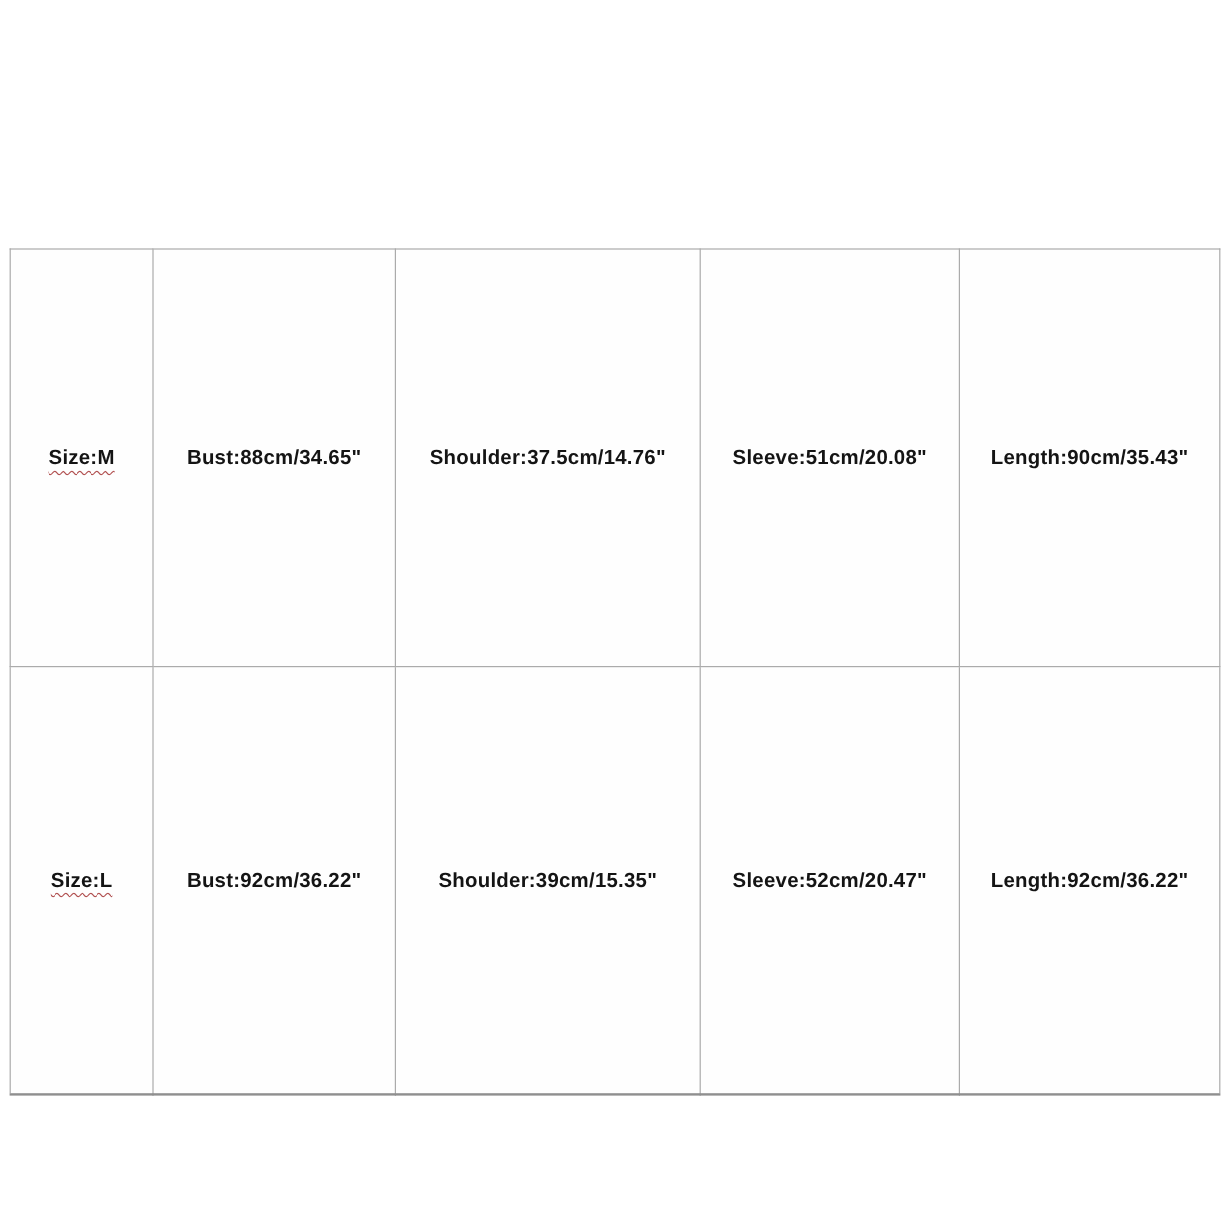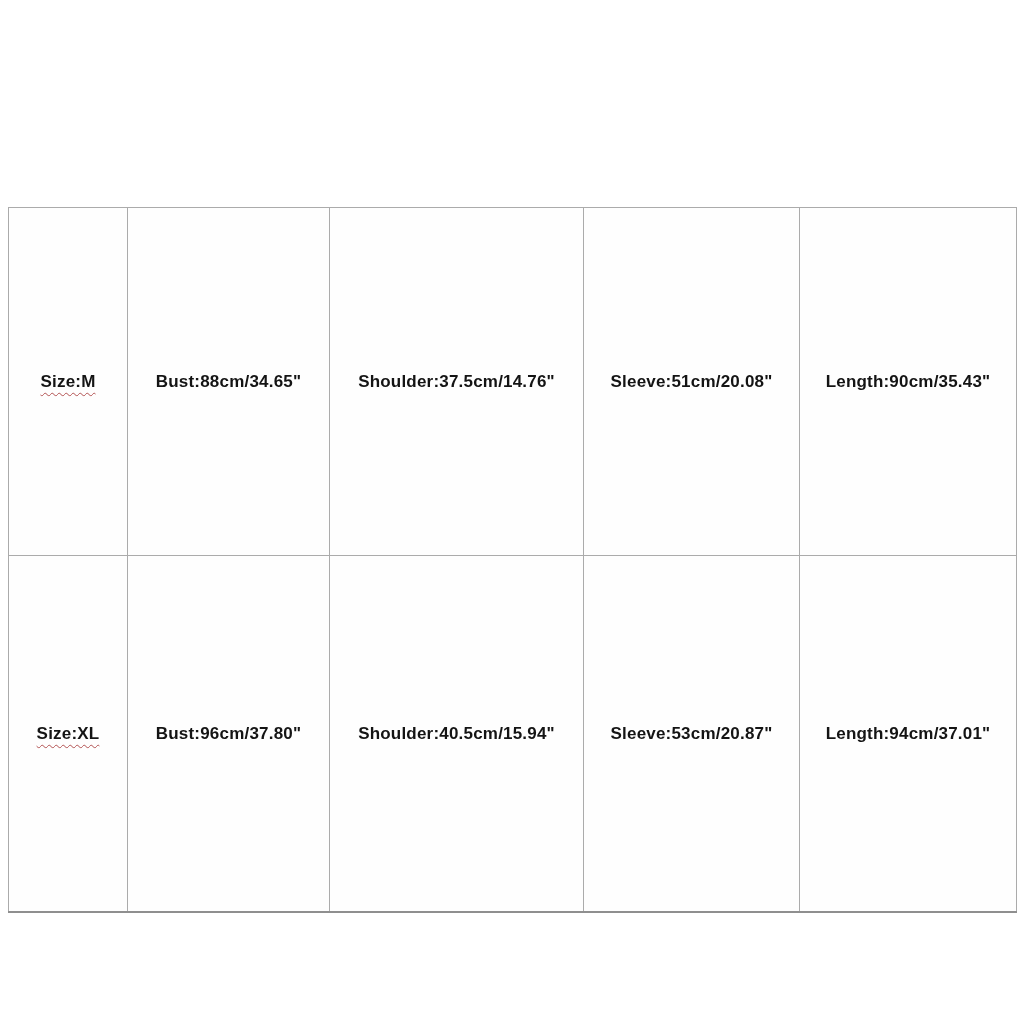--- a/index.html
+++ b/index.html
@@ -64,21 +64,21 @@
     </colgroup>
     <tbody>
       <tr>
         <td class="size-col"><span>Size:M</span></td>
         <td><span>Bust:88cm/34.65"</span></td>
         <td><span>Shoulder:37.5cm/14.76"</span></td>
         <td><span>Sleeve:51cm/20.08"</span></td>
         <td><span>Length:90cm/35.43"</span></td>
       </tr>
       <tr>
-        <td class="size-col"><span>Size:XL</span></td>
-        <td><span>Bust:96cm/37.80"</span></td>
-        <td><span>Shoulder:40.5cm/15.94"</span></td>
-        <td><span>Sleeve:53cm/20.87"</span></td>
-        <td><span>Length:94cm/37.01"</span></td>
+        <td class="size-col"><span>Size:L</span></td>
+        <td><span>Bust:92cm/36.22"</span></td>
+        <td><span>Shoulder:39cm/15.35"</span></td>
+        <td><span>Sleeve:52cm/20.47"</span></td>
+        <td><span>Length:92cm/36.22"</span></td>
       </tr>
     </tbody>
   </table>
 </div>
 
 </body></html>

